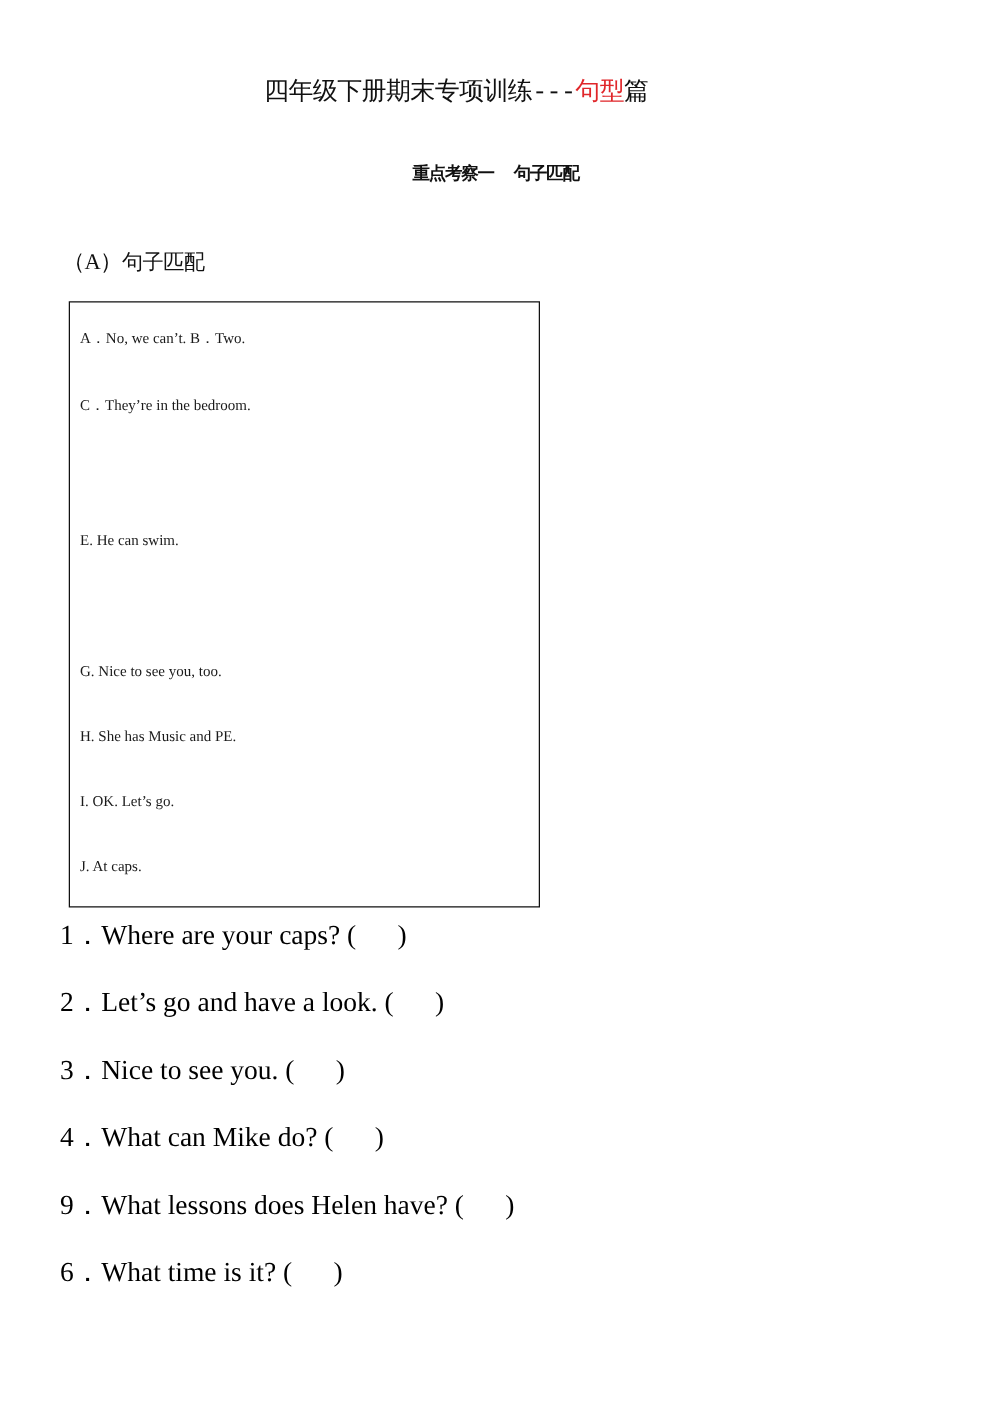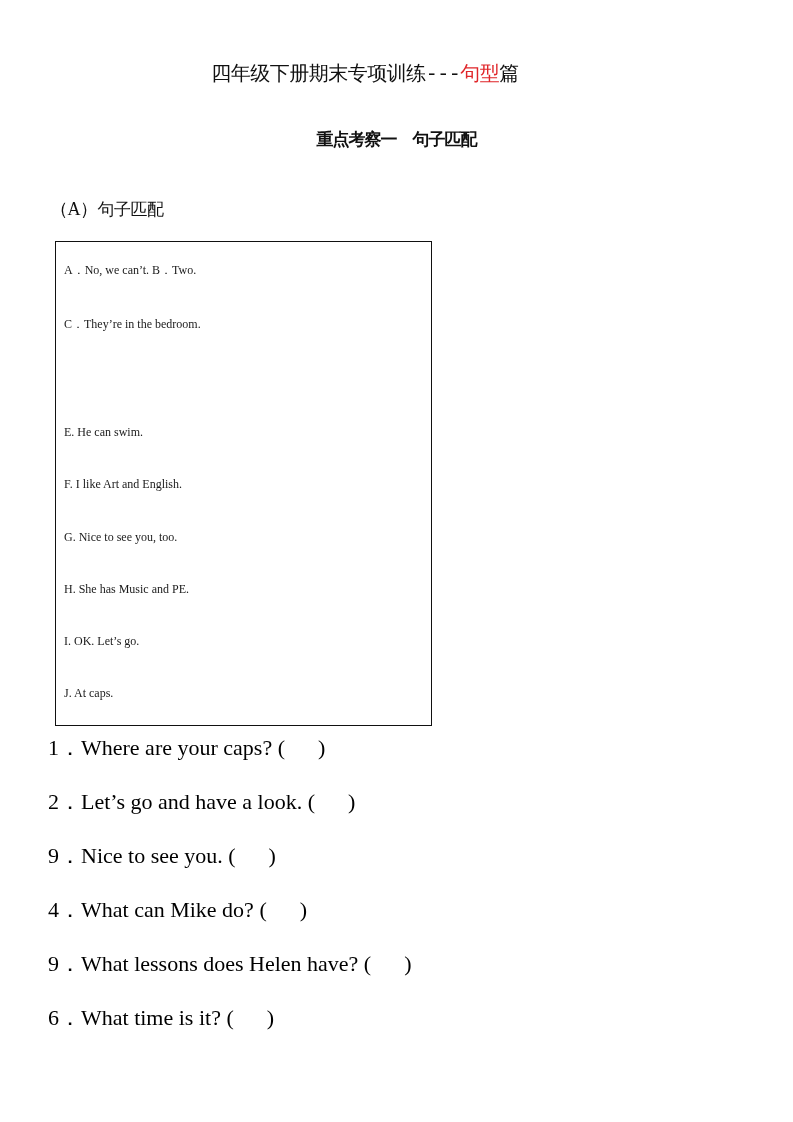--- a/index.html
+++ b/index.html
@@ -28,21 +28,21 @@
     }
     .title .red { color: #e0262a; }
     .subtitle {
       position: absolute;
       top: 127px;
       left: 0;
       width: 793px;
       text-align: center;
       font-family: "DejaVu Sans", sans-serif;
       font-weight: bold;
-      font-size: 17px;
+      font-size: 14px;
       line-height: 24px;
       letter-spacing: -1px;
       color: #111111;
     }
     .subtitle .gap { display: inline-block; width: 16px; }
     .section-label {
       position: absolute;
       top: 197px;
       left: 50px;
       font-family: "DejaVu Sans", sans-serif;
@@ -94,37 +94,36 @@
 <div class="title"><span>四年级下册期末专项训练---</span><span class="red">句型</span><span>篇</span></div>
 
 <div class="subtitle"><span>重点考察一</span><span class="gap"></span><span>句子匹配</span></div>
 
 <div class="section-label"><span class="paren">（A）</span><span>句子匹配</span></div>
 
 <div class="options-box">
   <div class="option" style="top:16px">A．No, we can’t. B．Two.</div>
   <div class="option" style="top:70px">C．They’re in the bedroom.</div>
   <div class="option" style="top:178px">E. He can swim.</div>
-  <div class="option" style="top:230px">F. I like Art and English.</div>
   <div class="option" style="top:283px">G. Nice to see you, too.</div>
   <div class="option" style="top:335px">H. She has Music and PE.</div>
   <div class="option" style="top:387px">I. OK. Let’s go.</div>
   <div class="option" style="top:439px">J. At caps.</div>
 </div>
 
 <div class="question" style="top:736px">
   <span>1．Where are your caps?</span>
   <span class="answer-blank" style="white-space:pre">(      )</span>
 </div>
 <div class="question" style="top:790px">
   <span>2．Let’s go and have a look.</span>
   <span class="answer-blank" style="white-space:pre">(      )</span>
 </div>
 <div class="question" style="top:844px">
-  <span>9．Nice to see you.</span>
+  <span>3．Nice to see you.</span>
   <span class="answer-blank" style="white-space:pre">(      )</span>
 </div>
 <div class="question" style="top:898px">
   <span>4．What can Mike do?</span>
   <span class="answer-blank" style="white-space:pre">(      )</span>
 </div>
 <div class="question" style="top:952px">
   <span>9．What lessons does Helen have?</span>
   <span class="answer-blank" style="white-space:pre">(      )</span>
 </div>

